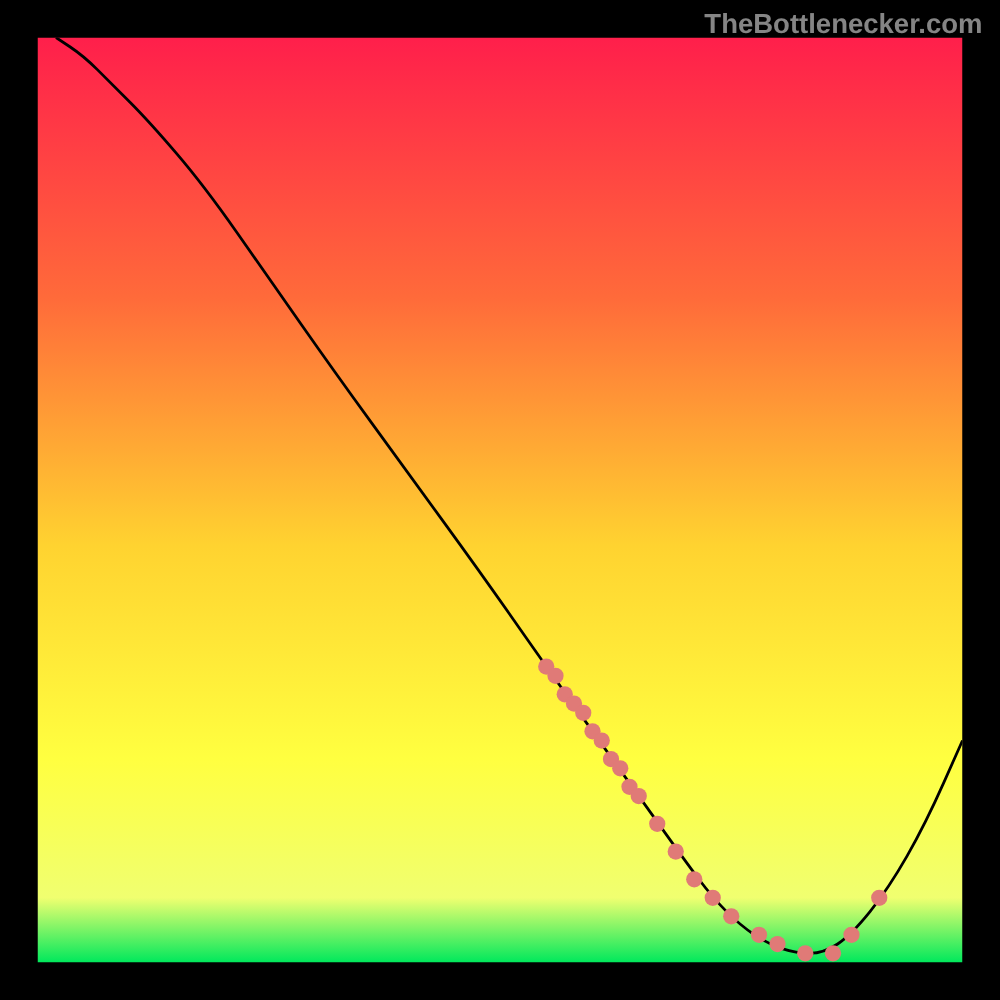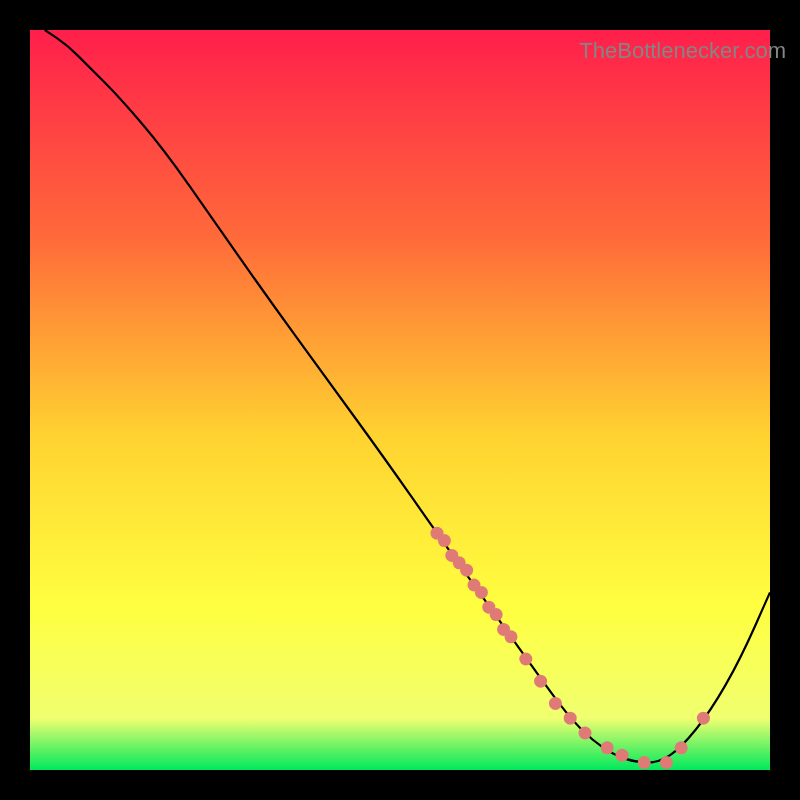--- a/index.html
+++ b/index.html
@@ -14,25 +14,24 @@
     position: relative;
     width: 800px;
     height: 800px;
   }
   .attribution {
     position: absolute;
     top: 6px;
     right: 14px;
     font-family: Arial, Helvetica, sans-serif;
     font-size: 22px;
-    font-weight: normal;
+    font-weight: bold;
     color: #858585;
     letter-spacing: 0px;
     z-index: 10;
-    margin-top: 32px;
   }
   svg.plot {
     position: absolute;
     left: 30px;
     top: 30px;
     width: 740px;
     height: 740px;
   }
 </style>
 </head>

